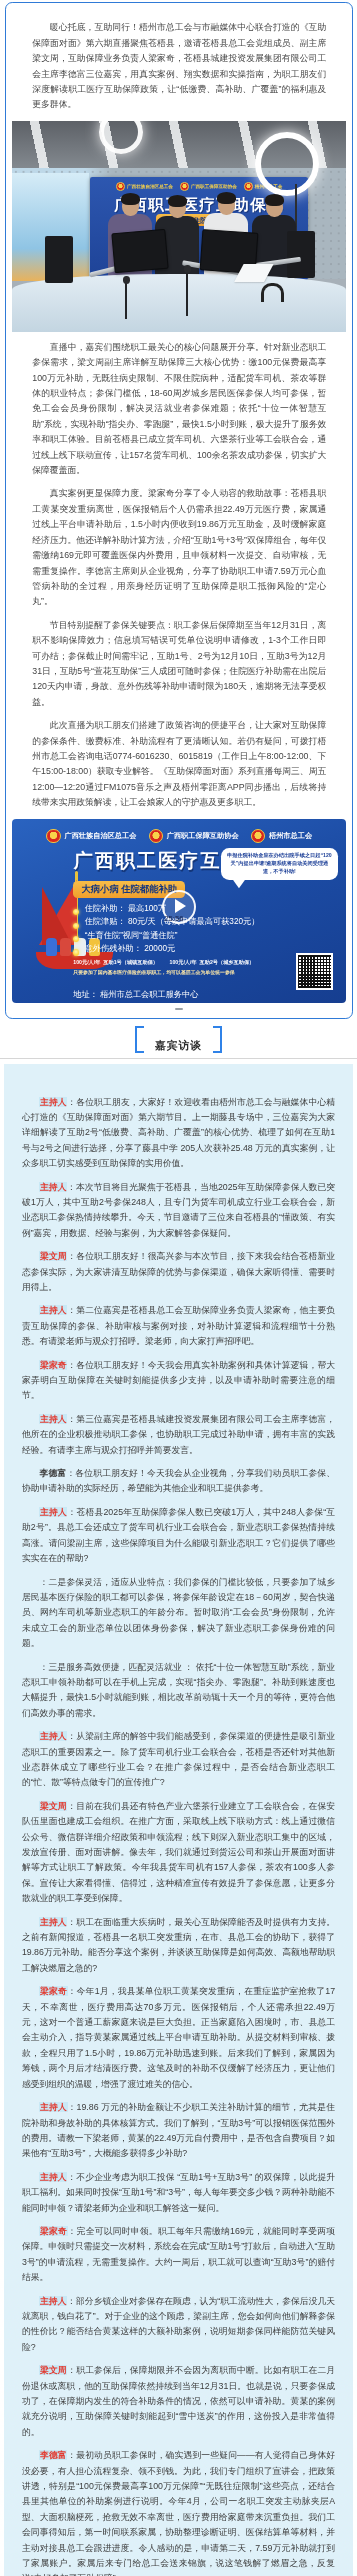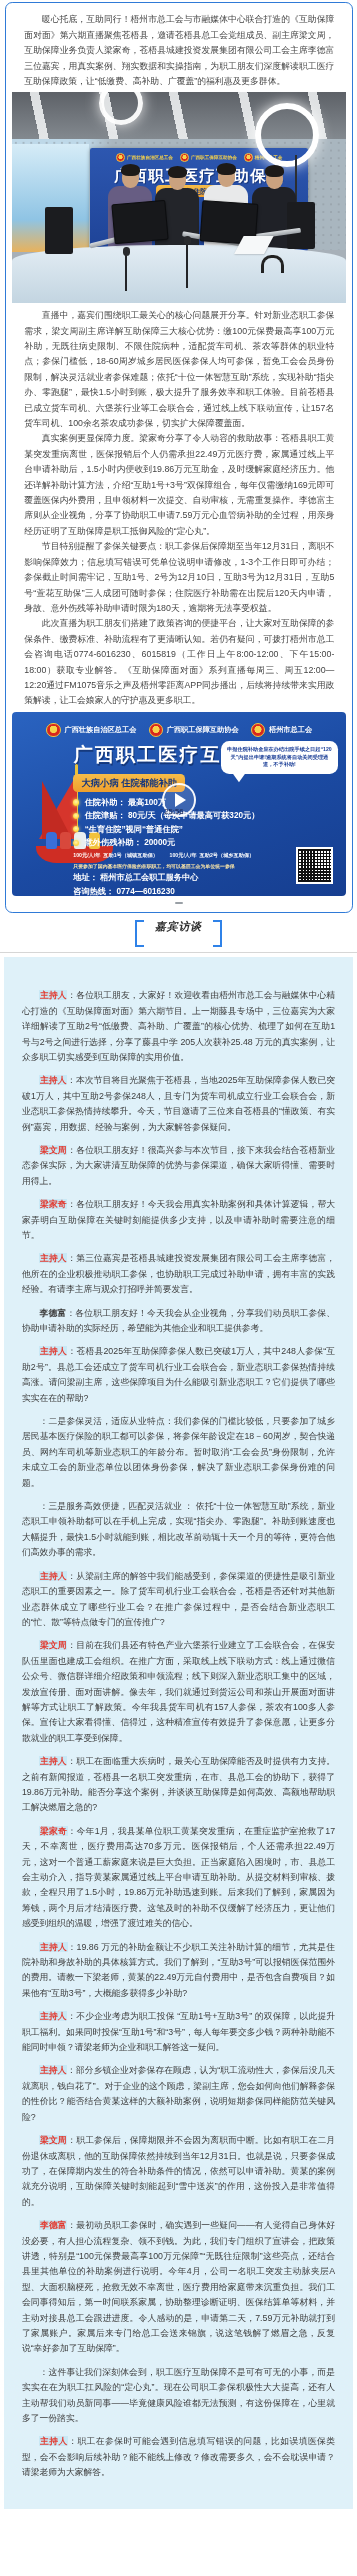--- a/index.html
+++ b/index.html
@@ -12,21 +12,21 @@
   }
   
   .frame{
     margin:2.1px 3.6px 0 5.2px;
     border:1.5px solid #2f7ad7;
     border-radius:7.2px;
     background:#fff;
     padding:9.3px 5.7px 8.2px;
   }
   .intro p, .article p{
-    margin:0;
+    margin:8px;
     padding:0 12.4px;
     font-size:8.8px;
     line-height:15.4px;
     text-align:justify;
     text-indent:2em;
     color:#454545;
   }
   
   .photo{
     position:relative;width:334px;height:211px;margin:2.6px auto 5.2px;
@@ -80,27 +80,27 @@
   .v-logos{display:flex;justify-content:center;gap:12.4px;margin-top:10.3px;}
   .v-logo{display:flex;align-items:center;gap:3.6px;color:#fff;font-size:7.2px;font-weight:bold;white-space:nowrap;}
   .v-logo i{width:12.4px;height:12.4px;border-radius:50%;flex:none;
     background:radial-gradient(circle at 50% 45%,#f8d34a 0 38%,#d8281e 42% 100%);border:1px solid #f3c53e;}
   .v-title{text-align:center;color:#fff;font-weight:900;font-size:19px;letter-spacing:2.1px;
     margin-top:5.2px;text-shadow:1px 1.5px 0 rgba(8,25,70,.5);white-space:nowrap;}
   .v-col{margin-left:61px;margin-top:6.2px;width:216px;position:relative;z-index:2;}
   .v-pill{display:inline-block;background:linear-gradient(#f6bd49,#ef9f2d);color:#14367e;
     font-weight:900;font-size:9.3px;padding:2.1px 8.2px;border-radius:4.6px;}
   .v-bullets{margin-top:4.1px;}
-  .v-bullet{display:flex;align-items:center;color:#fff;font-weight:bold;font-size:8.2px;line-height:13.4px;white-space:nowrap;}
+  .v-bullet{display:flex;align-items:flex-end;color:#fff;font-weight:normal;font-size:8.2px;line-height:13.4px;white-space:nowrap;}
   .bulb{width:6.2px;height:6.2px;flex:none;border-radius:50%;margin-right:5.2px;
     background:radial-gradient(circle at 50% 40%,#fff6b0,#ffd944 60%,#f6b820);
     box-shadow:0 0 3.6px rgba(255,230,90,.95);}
   .v-plans{color:#fff;font-weight:bold;font-size:5.2px;margin-top:3.1px;white-space:pre;}
   .v-note{color:#ffe9a8;font-weight:bold;font-size:4.9px;margin-top:3.1px;white-space:nowrap;}
-  .v-address,.v-hotline{color:#fff;font-weight:700;font-size:8.2px;margin-top:3px;white-space:nowrap;}
+  .v-address,.v-hotline{color:#fff;font-weight:400;font-size:8.2px;margin-top:14px;white-space:nowrap;}
   .v-bubble{position:absolute;top:29px;right:8.2px;width:107px;background:#fff;border-radius:8.2px;
     padding:4.6px 5.2px;color:#1c3f97;font-weight:bold;font-size:5.2px;line-height:7.7px;text-align:center;z-index:3;}
   .v-bubble::after{content:"";position:absolute;left:13.4px;bottom:-5.2px;width:10.3px;height:10.3px;background:#fff;
     transform:rotate(55deg) skewX(20deg);}
   .v-qr{position:absolute;right:13.4px;bottom:12.4px;width:33px;height:33px;background:#fff;padding:2.1px;z-index:3;}
   .v-qr i{display:block;width:100%;height:100%;
     background:
       repeating-linear-gradient(0deg,#111 0 1.5px,transparent 1.5px 3.1px),
       repeating-linear-gradient(90deg,#111 0 1.5px,#fff 1.5px 3.1px);}
   .v-boat{position:absolute;left:24px;bottom:24px;width:77px;height:108px;z-index:1;}
@@ -115,21 +115,21 @@
   .v-crew i{width:11.3px;height:17.5px;border-radius:4.1px 4.1px 2.1px 2.1px;}
   .play-ring{position:absolute;left:50%;top:50%;transform:translate(-50%,-62%);
     width:30px;height:30px;border:2.6px solid rgba(255,255,255,.95);border-radius:50%;
     background:rgba(255,255,255,.15);z-index:4;}
   .play-ring::after{content:"";position:absolute;left:10.8px;top:7.2px;width:0;height:0;
     border-left:11.3px solid #fff;border-top:7.2px solid transparent;border-bottom:7.2px solid transparent;}
   .v-duration{position:absolute;left:50%;top:50%;transform:translate(-78%,28%);
     color:#16224d;font-weight:normal;font-size:7.7px;z-index:4;}
   .progress-dash{width:8.2px;height:2.1px;background:#9aa0a6;border-radius:1px;margin:5.2px auto 0;}
   
-  .guest-header{display:flex;align-items:flex-start;justify-content:center;gap:11.3px;margin:6.7px 0 5.7px;font-style:italic;}
+  .guest-header{display:flex;align-items:flex-end;justify-content:center;gap:11.3px;margin:6.7px 0 5.7px;}
   .bracket{width:6.7px;height:23px;border:2.6px solid #2f82e8;flex:none;}
   .bracket.left{border-right:none;}
   .bracket.right{border-left:none;}
   .guest-title{font-size:10.8px;font-weight:bold;color:#2b2b2b;letter-spacing:1px;}
   .hr{border-top:0.5px solid #d6d6d6;height:0;}
   
   .interview{
     margin:4.1px 3.6px 0;
     background:#dff1f9;
     padding:23px 10.3px 20.6px;
@@ -291,20 +291,21 @@
 
 <div class="interview">
 
     <p><span class="spk red">主持人</span><span class="colon">：</span><span>各位职工朋友，大家好！欢迎收看由梧州市总工会与融媒体中心精心打造的《互助保障面对面》第六期节目。上一期藤县专场中，三位嘉宾为大家详细解读了互助2号“低缴费、高补助、广覆盖”的核心优势、梳理了如何在互助1号与2号之间进行选择，分享了藤县中学 205人次获补25.48 万元的真实案例，让众多职工切实感受到互助保障的实用价值。</span></p>
 
     <p><span class="spk red">主持人</span><span class="colon">：</span><span>本次节目将目光聚焦于苍梧县，当地2025年互助保障参保人数已突破1万人，其中互助2号参保248人，且专门为货车司机成立行业工会联合会，新业态职工参保热情持续攀升。今天，节目邀请了三位来自苍梧县的“懂政策、有实例”嘉宾，用数据、经验与案例，为大家解答参保疑问。</span></p>
 
 
     <p><span class="spk red">梁文周</span><span class="colon">：</span><span>各位职工朋友好！很高兴参与本次节目，接下来我会结合苍梧新业态参保实际，为大家讲清互助保障的优势与参保渠道，确保大家听得懂、需要时用得上。</span></p>
 
+    <p><span class="spk red">主持人</span><span class="colon">：</span><span>第二位嘉宾是苍梧县总工会互助保障业务负责人梁家奇，他主要负责互助保障的参保、补助审核与案例对接，对补助计算逻辑和流程细节十分熟悉。有请梁老师与观众打招呼。梁老师，向大家打声招呼吧。</span></p>
 
     <p><span class="spk red">梁家奇</span><span class="colon">：</span><span>各位职工朋友好！今天我会用真实补助案例和具体计算逻辑，帮大家弄明白互助保障在关键时刻能提供多少支持，以及申请补助时需要注意的细节。</span></p>
 
     <p><span class="spk red">主持人</span><span class="colon">：</span><span>第三位嘉宾是苍梧县城建投资发展集团有限公司工会主席李德富，他所在的企业积极推动职工参保，也协助职工完成过补助申请，拥有丰富的实践经验。有请李主席与观众打招呼并简要发言。</span></p>
 
     <p><span class="spk plain">李德富</span><span class="colon">：</span><span>各位职工朋友好！今天我会从企业视角，分享我们动员职工参保、协助申请补助的实际经历，希望能为其他企业和职工提供参考。</span></p>
 
     <p><span class="spk red">主持人</span><span class="colon">：</span><span>苍梧县2025年互助保障参保人数已突破1万人，其中248人参保“互助2号”。县总工会还成立了货车司机行业工会联合会，新业态职工参保热情持续高涨。请问梁副主席，这些保障项目为什么能吸引新业态职工？它们提供了哪些实实在在的帮助?</span></p>
 
 
@@ -319,20 +320,21 @@
 
     <p><span class="spk red">主持人</span><span class="colon">：</span><span>职工在面临重大疾病时，最关心互助保障能否及时提供有力支持。之前有新闻报道，苍梧县一名职工突发重病，在市、县总工会的协助下，获得了19.86万元补助。能否分享这个案例，并谈谈互助保障是如何高效、高额地帮助职工解决燃眉之急的?</span></p>
 
     <p><span class="spk red">梁家奇</span><span class="colon">：</span><span>今年1月，我县某单位职工黄某突发重病，在重症监护室抢救了17天，不幸离世，医疗费用高达70多万元。医保报销后，个人还需承担22.49万元，这对一个普通工薪家庭来说是巨大负担。正当家庭陷入困境时，市、县总工会主动介入，指导黄某家属通过线上平台申请互助补助。从提交材料到审核、拨款，全程只用了1.5小时，19.86万元补助迅速到账。后来我们了解到，家属因为筹钱，两个月后才结清医疗费。这笔及时的补助不仅缓解了经济压力，更让他们感受到组织的温暖，增强了渡过难关的信心。</span></p>
 
     <p><span class="spk red">主持人</span><span class="colon">：</span><span>19.86 万元的补助金额让不少职工关注补助计算的细节，尤其是住院补助和身故补助的具体核算方式。我们了解到，“互助3号”可以报销医保范围外的费用。请教一下梁老师，黄某的22.49万元自付费用中，是否包含自费项目？如果他有“互助3号”，大概能多获得多少补助?</span></p>
 
 
     <p><span class="spk red">主持人</span><span class="colon">：</span><span>不少企业考虑为职工投保 “互助1号+互助3号” 的双保障，以此提升职工福利。如果同时投保“互助1号”和“3号”，每人每年要交多少钱？两种补助能不能同时申领？请梁老师为企业和职工解答这一疑问。</span></p>
 
+    <p><span class="spk red">梁家奇</span><span class="colon">：</span><span>完全可以同时申领。职工每年只需缴纳169元，就能同时享受两项保障。申领时只需提交一次材料，系统会在完成“互助1号”打款后，自动进入“互助3号”的申请流程，无需重复操作。大约一周后，职工就可以查询“互助3号”的赔付结果。</span></p>
 
     <p><span class="spk red">主持人</span><span class="colon">：</span><span>部分乡镇企业对参保存在顾虑，认为“职工流动性大，参保后没几天就离职，钱白花了”。对于企业的这个顾虑，梁副主席，您会如何向他们解释参保的性价比？能否结合黄某这样的大额补助案例，说明短期参保同样能防范关键风险?</span></p>
 
     <p><span class="spk red">梁文周</span><span class="colon">：</span><span>职工参保后，保障期限并不会因为离职而中断。比如有职工在二月份退休或离职，他的互助保障依然持续到当年12月31日。也就是说，只要参保成功了，在保障期内发生的符合补助条件的情况，依然可以申请补助。黄某的案例就充分说明，互助保障关键时刻能起到“雪中送炭”的作用，这份投入是非常值得的。</span></p>
 
 
     <p><span class="spk red">李德富</span><span class="colon">：</span><span>最初动员职工参保时，确实遇到一些疑问——有人觉得自己身体好没必要，有人担心流程复杂、领不到钱。为此，我们专门组织了宣讲会，把政策讲透，特别是“100元保费最高享100万元保障”“无既往症限制”这些亮点，还结合县里其他单位的补助案例进行说明。今年4月，公司一名职工突发主动脉夹层A型、大面积脑梗死，抢救无效不幸离世，医疗费用给家庭带来沉重负担。我们工会同事得知后，第一时间联系家属，协助整理诊断证明、医保结算单等材料，并主动对接县总工会跟进进度。令人感动的是，申请第二天，7.59万元补助就打到了家属账户。家属后来专门给总工会送来锦旗，说这笔钱解了燃眉之急，反复说“幸好参加了互助保障”。</span></p>
 
     <p><span class="colon">：</span><span>这件事让我们深刻体会到，职工医疗互助保障不是可有可无的小事，而是实实在在为职工扛风险的“定心丸”。现在公司职工参保积极性大大提高，还有人主动帮我们动员新同事——毕竟健康风险谁都无法预测，有这份保障在，心里就多了一份踏实。</span></p>
 

